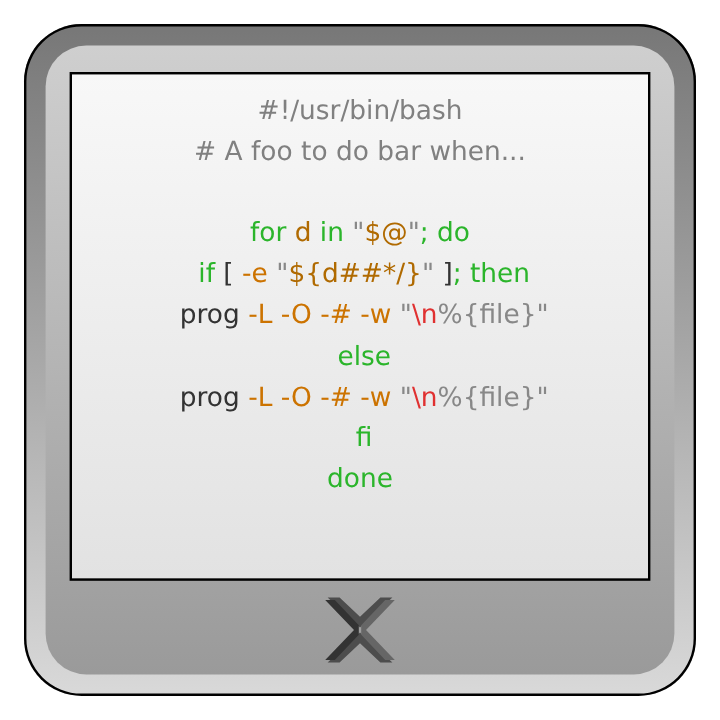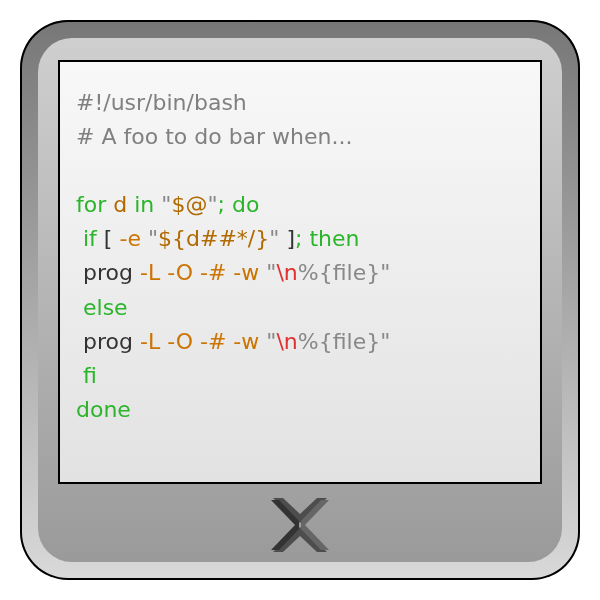--- a/index.html
+++ b/index.html
@@ -11,23 +11,24 @@
   }
   .bezel{
     position:absolute;left:18px;top:18px;right:18px;bottom:18px;
     border-radius:34px;
     background:linear-gradient(to bottom,#cfcfcf 0%,#9a9a9a 100%);
   }
   .screen{
     position:absolute;left:38px;top:40px;right:38px;bottom:96px;
     background:linear-gradient(to bottom,#f8f8f8 0%,#e2e2e2 100%);
     border:2px solid #000;
-    padding:24px 16px;
+    padding:14px 16px;
     box-sizing:border-box;
     overflow:hidden;
+    text-align:center;
   }
   .code{
     font-size:22px;
     line-height:1.55;
     white-space:pre;
     font-family:"DejaVu Sans","Liberation Sans",Arial,sans-serif;
     color:#333;
   }
   .c-comment{color:#808080;}
   .c-kw{color:#2bb52b;}      

